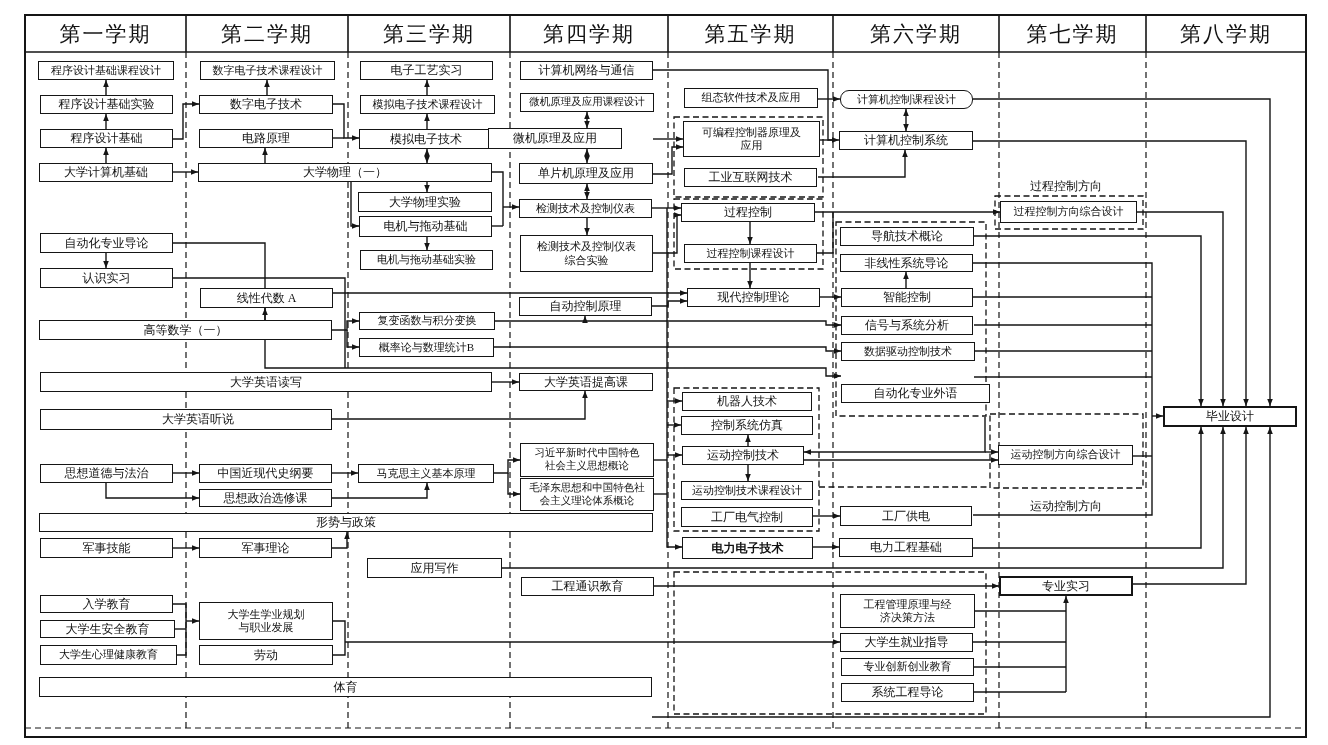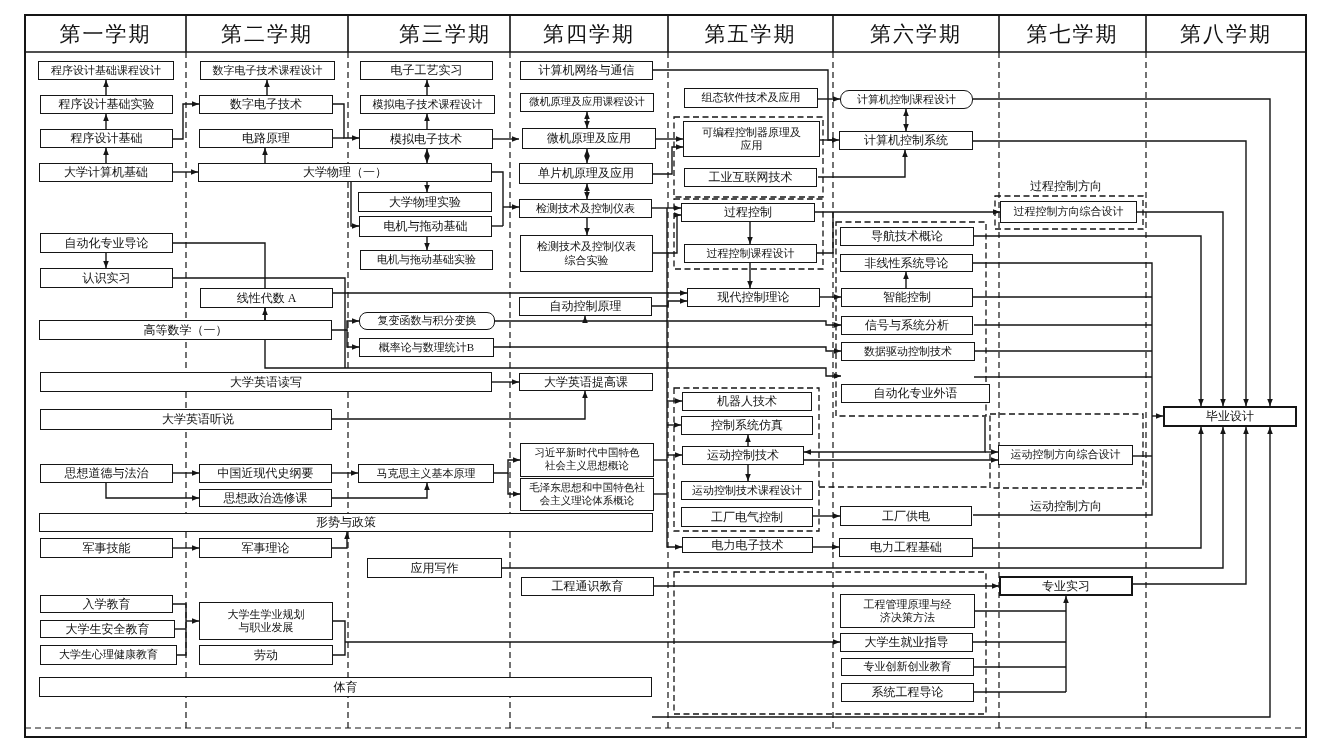--- a/index.html
+++ b/index.html
@@ -220,21 +220,21 @@
       <polyline points="975,611 1066,611" fill="none" stroke="#151515" stroke-width="1.4"></polyline>
       <polyline points="973,642 1066,642" fill="none" stroke="#151515" stroke-width="1.4"></polyline>
       <polyline points="974,667 1066,667" fill="none" stroke="#151515" stroke-width="1.4"></polyline>
       <polyline points="974,692 1066,692" fill="none" stroke="#151515" stroke-width="1.4"></polyline>
       <polyline points="1066,692 1066,596" fill="none" stroke="#151515" stroke-width="1.4"></polyline>
       <polygon points="1066,596 1068.8,603 1063.2,603" fill="#151515"></polygon>
       <polyline points="819,487 990,487" fill="none" stroke="#151515" stroke-width="1.4" stroke-dasharray="6 3.5"></polyline>
     </svg>
 <div class="sem-header" style="left: 25px; top: 15px; width: 161px; height: 37px;">第一学期</div>
     <div class="sem-header" style="left: 186px; top: 15px; width: 162px; height: 37px;">第二学期</div>
-    <div class="sem-header" style="left: 348px; top: 15px; width: 162px; height: 37px; padding-left: 16px;">第三学期</div>
+    <div class="sem-header" style="left: 348px; top: 15px; width: 162px; height: 37px;">第三学期</div>
     <div class="sem-header" style="left: 510px; top: 15px; width: 158px; height: 37px;">第四学期</div>
     <div class="sem-header" style="left: 668px; top: 15px; width: 165px; height: 37px;">第五学期</div>
     <div class="sem-header" style="left: 833px; top: 15px; width: 166px; height: 37px;">第六学期</div>
     <div class="sem-header" style="left: 999px; top: 15px; width: 147px; height: 37px;">第七学期</div>
     <div class="sem-header" style="left: 1146px; top: 15px; width: 160px; height: 37px;">第八学期</div>
     <div class="course-box" style="left: 38px; top: 61px; width: 136px; height: 19px; font-size: 11px;">程序设计基础课程设计</div>
     <div class="course-box" style="left: 40px; top: 95px; width: 133px; height: 19px;">程序设计基础实验</div>
     <div class="course-box" style="left: 40px; top: 129px; width: 133px; height: 19px;">程序设计基础</div>
     <div class="course-box" style="left: 39px; top: 163px; width: 134px; height: 19px;">大学计算机基础</div>
     <div class="course-box" style="left: 40px; top: 233px; width: 133px; height: 20px;">自动化专业导论</div>
@@ -259,27 +259,27 @@
     <div class="course-box" style="left: 199px; top: 538px; width: 133px; height: 20px;">军事理论</div>
     <div class="course-box" style="left: 199px; top: 602px; width: 134px; height: 38px; font-size: 11px;">大学生学业规划
 与职业发展</div>
     <div class="course-box" style="left: 199px; top: 645px; width: 134px; height: 20px;">劳动</div>
     <div class="course-box" style="left: 360px; top: 61px; width: 133px; height: 19px;">电子工艺实习</div>
     <div class="course-box" style="left: 360px; top: 95px; width: 135px; height: 19px; font-size: 11px;">模拟电子技术课程设计</div>
     <div class="course-box" style="left: 359px; top: 129px; width: 134px; height: 20px;">模拟电子技术</div>
     <div class="course-box" style="left: 358px; top: 192px; width: 134px; height: 20px;">大学物理实验</div>
     <div class="course-box" style="left: 359px; top: 216px; width: 133px; height: 21px;">电机与拖动基础</div>
     <div class="course-box" style="left: 360px; top: 250px; width: 133px; height: 20px; font-size: 11px;">电机与拖动基础实验</div>
-    <div class="course-box" style="left: 359px; top: 312px; width: 136px; height: 18px; font-size: 11px; border-radius: 8px;">复变函数与积分变换</div>
+    <div class="course-box" style="left: 359px; top: 312px; width: 136px; height: 18px; font-size: 11px;">复变函数与积分变换</div>
     <div class="course-box" style="left: 359px; top: 338px; width: 135px; height: 19px; font-size: 11px;">概率论与数理统计B</div>
     <div class="course-box" style="left: 358px; top: 464px; width: 136px; height: 19px; font-size: 11px;">马克思主义基本原理</div>
     <div class="course-box" style="left: 367px; top: 558px; width: 135px; height: 20px;">应用写作</div>
     <div class="course-box" style="left: 520px; top: 61px; width: 133px; height: 19px;">计算机网络与通信</div>
     <div class="course-box" style="left: 520px; top: 93px; width: 134px; height: 19px; font-size: 10.5px;">微机原理及应用课程设计</div>
-    <div class="course-box" style="left: 522px; top: 128px; width: 134px; height: 21px;">微机原理及应用</div>
+    <div class="course-box" style="left: 488px; top: 128px; width: 134px; height: 21px;">微机原理及应用</div>
     <div class="course-box" style="left: 519px; top: 163px; width: 134px; height: 21px;">单片机原理及应用</div>
     <div class="course-box" style="left: 519px; top: 199px; width: 133px; height: 19px; font-size: 11px;">检测技术及控制仪表</div>
     <div class="course-box" style="left: 520px; top: 235px; width: 133px; height: 37px; font-size: 11px;">检测技术及控制仪表
 综合实验</div>
     <div class="course-box" style="left: 519px; top: 297px; width: 133px; height: 19px;">自动控制原理</div>
     <div class="course-box" style="left: 519px; top: 373px; width: 134px; height: 18px;">大学英语提高课</div>
     <div class="course-box" style="left: 520px; top: 443px; width: 134px; height: 34px; font-size: 10.5px;">习近平新时代中国特色
 社会主义思想概论</div>
     <div class="course-box" style="left: 520px; top: 478px; width: 134px; height: 33px; font-size: 10.5px;">毛泽东思想和中国特色社
 会主义理论体系概论</div>
@@ -289,21 +289,21 @@
 应用</div>
     <div class="course-box" style="left: 684px; top: 168px; width: 133px; height: 19px;">工业互联网技术</div>
     <div class="course-box" style="left: 681px; top: 203px; width: 134px; height: 19px;">过程控制</div>
     <div class="course-box" style="left: 684px; top: 244px; width: 133px; height: 19px; font-size: 11px;">过程控制课程设计</div>
     <div class="course-box" style="left: 687px; top: 288px; width: 133px; height: 19px;">现代控制理论</div>
     <div class="course-box" style="left: 682px; top: 392px; width: 130px; height: 19px;">机器人技术</div>
     <div class="course-box" style="left: 681px; top: 416px; width: 132px; height: 19px;">控制系统仿真</div>
     <div class="course-box" style="left: 682px; top: 446px; width: 122px; height: 19px;">运动控制技术</div>
     <div class="course-box" style="left: 681px; top: 481px; width: 132px; height: 19px; font-size: 11px;">运动控制技术课程设计</div>
     <div class="course-box" style="left: 681px; top: 507px; width: 132px; height: 20px;">工厂电气控制</div>
-    <div class="course-box" style="left: 682px; top: 537px; width: 131px; height: 16px;">电力电子技术</div>
+    <div class="course-box" style="left: 682px; top: 537px; width: 131px; height: 22px; font-weight: bold;">电力电子技术</div>
     <div class="course-box" style="left: 840px; top: 90px; width: 133px; height: 19px; font-size: 11px; border-radius: 9px;">计算机控制课程设计</div>
     <div class="course-box" style="left: 839px; top: 131px; width: 134px; height: 19px;">计算机控制系统</div>
     <div class="course-box" style="left: 840px; top: 227px; width: 134px; height: 19px;">导航技术概论</div>
     <div class="course-box" style="left: 840px; top: 254px; width: 133px; height: 18px;">非线性系统导论</div>
     <div class="course-box" style="left: 841px; top: 288px; width: 132px; height: 19px;">智能控制</div>
     <div class="course-box" style="left: 841px; top: 316px; width: 132px; height: 19px;">信号与系统分析</div>
     <div class="course-box" style="left: 841px; top: 342px; width: 134px; height: 19px; font-size: 11px;">数据驱动控制技术</div>
     <div class="course-box" style="left: 841px; top: 384px; width: 149px; height: 19px;">自动化专业外语</div>
     <div class="course-box" style="left: 840px; top: 506px; width: 132px; height: 20px;">工厂供电</div>
     <div class="course-box" style="left: 839px; top: 538px; width: 134px; height: 19px;">电力工程基础</div>

